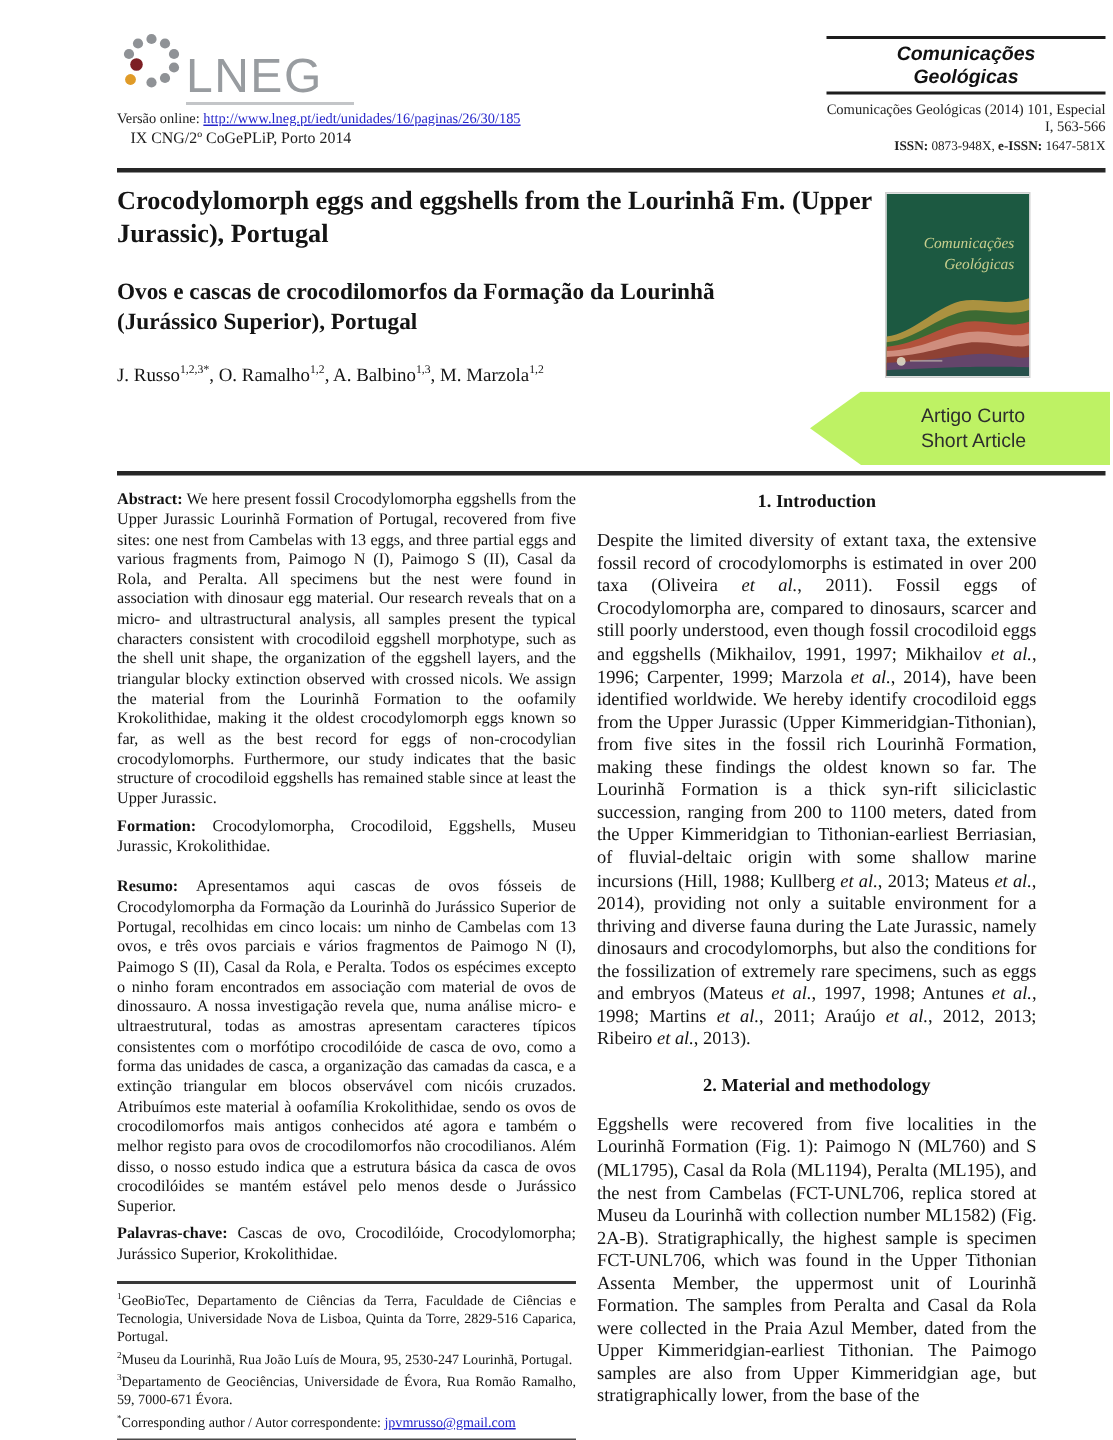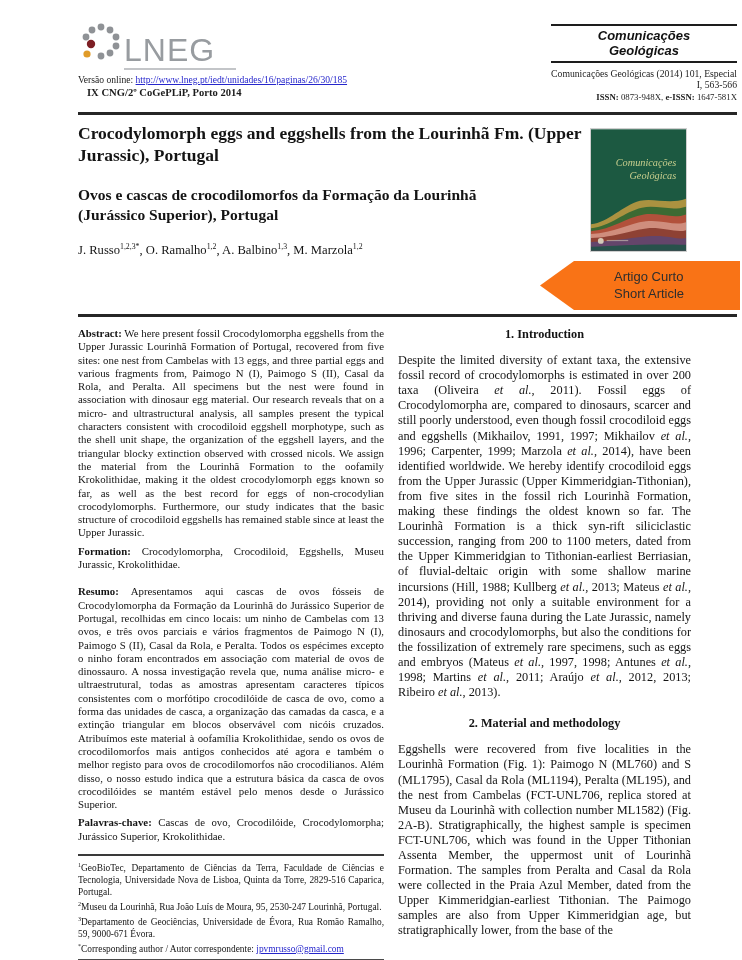--- a/index.html
+++ b/index.html
@@ -10,21 +10,21 @@
   }
 
   
   .masthead { position:absolute; top:24px; left:78px; width:659px; display:flex; justify-content:space-between; }
   .mast-left { width:380px; }
   .logo-row { display:flex; align-items:flex-end; height:46px; }
   .lneg-word { font-family:"Liberation Sans", sans-serif; font-size:32px; line-height:30px; color:#989ca0; letter-spacing:1px; }
   .lneg-tagline { width:112px; height:2px; background:#c3c5c8; margin-top:3px; }
   .version-line { font-size:9.6px; margin-top:4px; color:#222; }
   .version-line a { color:#2626cc; text-decoration:underline; }
-  .conference { font-size:10.6px; font-weight:bold; margin-top:2px; padding-left:9px; color:#1c1c1c; }
+  .conference { font-size:10.6px; font-weight:normal; margin-top:2px; padding-left:9px; color:#1c1c1c; }
   .mast-right { width:186px; text-align:right; }
   .journal-box { border-top:2.5px solid #1d1d1d; border-bottom:2.5px solid #1d1d1d; padding:2px 4px 3px;
     text-align:center; font-family:"Liberation Sans", sans-serif; font-style:italic; font-weight:bold;
     font-size:13px; line-height:15px; color:#111; }
   .citation { font-size:9.7px; margin-top:5px; color:#222; }
   .issn-line { font-size:8.8px; margin-top:2px; color:#222; }
   .issn-line b { font-weight:bold; }
 
   .hrule { position:absolute; left:78px; width:659px; height:3px; background:#262626; }
   .rule-top { top:112px; }
@@ -35,21 +35,21 @@
   .title-en { margin:0; font-size:17.5px; line-height:21.5px; font-weight:bold; max-width:505px; }
   .title-pt { margin:19px 0 0; font-size:15.5px; line-height:19.5px; font-weight:bold; max-width:445px; }
   .authors { margin-top:18px; font-size:12.6px; }
   .authors sup { font-size:0.62em; }
   .copyright { margin-top:39px; font-size:8.8px; color:#2a2a2a; }
 
   
   .cover { position:absolute; left:590px; top:128px; width:97px; height:124px; border:1px solid #cfcfcf; }
   .type-arrow {
     position:absolute; left:540px; top:261px; width:200px; height:49px;
-    background:#f97316; clip-path:polygon(0 50%, 17% 0, 100% 0, 100% 100%, 17% 100%);
+    background:#bef264; clip-path:polygon(0 50%, 17% 0, 100% 0, 100% 100%, 17% 100%);
     display:flex; flex-direction:column; justify-content:center; padding-left:74px;
     font-family:"Liberation Sans", sans-serif; font-size:13px; line-height:16.5px; color:#2e2e2e;
   }
 
   
   .columns { position:absolute; top:327px; left:78px; width:613px; display:flex; gap:14px; }
   .col-left  { width:306px; font-size:10.8px; line-height:13.3px; text-align:justify; }
   .col-right { width:293px; font-size:12.3px; line-height:15.1px; text-align:justify; }
   .col-left p, .col-right p { margin:0; }
   .lbl { font-weight:bold; }
@@ -150,21 +150,21 @@
     <div class="col-left">
       <p><span class="lbl">Abstract:</span><span> We here present fossil Crocodylomorpha eggshells from the Upper Jurassic Lourinhã Formation of Portugal, recovered from five sites: one nest from Cambelas with 13 eggs, and three partial eggs and various fragments from, Paimogo N (I), Paimogo S (II), Casal da Rola, and Peralta. All specimens but the nest were found in association with dinosaur egg material. Our research reveals that on a micro- and ultrastructural analysis, all samples present the typical characters consistent with crocodiloid eggshell morphotype, such as the shell unit shape, the organization of the eggshell layers, and the triangular blocky extinction observed with crossed nicols. We assign the material from the Lourinhã Formation to the oofamily Krokolithidae, making it the oldest crocodylomorph eggs known so far, as well as the best record for eggs of non-crocodylian crocodylomorphs. Furthermore, our study indicates that the basic structure of crocodiloid eggshells has remained stable since at least the Upper Jurassic.</span></p>
       <p class="kw-par"><span class="lbl">Formation:</span><span> Crocodylomorpha, Crocodiloid, Eggshells, Museu Jurassic, Krokolithidae.</span></p>
       <p class="resumo-par"><span class="lbl">Resumo:</span><span> Apresentamos aqui cascas de ovos fósseis de Crocodylomorpha da Formação da Lourinhã do Jurássico Superior de Portugal, recolhidas em cinco locais: um ninho de Cambelas com 13 ovos, e três ovos parciais e vários fragmentos de Paimogo N (I), Paimogo S (II), Casal da Rola, e Peralta. Todos os espécimes excepto o ninho foram encontrados em associação com material de ovos de dinossauro. A nossa investigação revela que, numa análise micro- e ultraestrutural, todas as amostras apresentam caracteres típicos consistentes com o morfótipo crocodilóide de casca de ovo, como a forma das unidades de casca, a organização das camadas da casca, e a extinção triangular em blocos observável com nicóis cruzados. Atribuímos este material à oofamília Krokolithidae, sendo os ovos de crocodilomorfos mais antigos conhecidos até agora e também o melhor registo para ovos de crocodilomorfos não crocodilianos. Além disso, o nosso estudo indica que a estrutura básica da casca de ovos crocodilóides se mantém estável pelo menos desde o Jurássico Superior.</span></p>
       <p class="kw-par"><span class="lbl">Palavras-chave:</span><span> Cascas de ovo, Crocodilóide, Crocodylomorpha; Jurássico Superior, Krokolithidae.</span></p>
 
       <div class="fn-rule"></div>
       <div class="footnotes">
         <div><sup>1</sup><span>GeoBioTec, Departamento de Ciências da Terra, Faculdade de Ciências e Tecnologia, Universidade Nova de Lisboa, Quinta da Torre, 2829-516 Caparica, Portugal.</span></div>
         <div><sup>2</sup><span>Museu da Lourinhã, Rua João Luís de Moura, 95, 2530-247 Lourinhã, Portugal.</span></div>
-        <div><sup>3</sup><span>Departamento de Geociências, Universidade de Évora, Rua Romão Ramalho, 59, 9000-671 Évora.</span></div>
+        <div><sup>3</sup><span>Departamento de Geociências, Universidade de Évora, Rua Romão Ramalho, 59, 7000-671 Évora.</span></div>
         <div><sup>*</sup><span>Corresponding author / Autor correspondente: </span><a href="#">jpvmrusso@gmail.com</a></div>
       </div>
       <div class="end-rule"></div>
     </div>
 
     <div class="col-right">
       <h3 class="sec-heading">1. Introduction</h3>
       <p><span>Despite the limited diversity of extant taxa, the extensive fossil record of crocodylomorphs is estimated in over 200 taxa (Oliveira </span><i>et al.</i><span>, 2011). Fossil eggs of Crocodylomorpha are, compared to dinosaurs, scarcer and still poorly understood, even though fossil crocodiloid eggs and eggshells (Mikhailov, 1991, 1997; Mikhailov </span><i>et al.</i><span>, 1996; Carpenter, 1999; Marzola </span><i>et al.</i><span>, 2014), have been identified worldwide. We hereby identify crocodiloid eggs from the Upper Jurassic (Upper Kimmeridgian-Tithonian), from five sites in the fossil rich Lourinhã Formation, making these findings the oldest known so far. The Lourinhã Formation is a thick syn-rift siliciclastic succession, ranging from 200 to 1100 meters, dated from the Upper Kimmeridgian to Tithonian-earliest Berriasian, of fluvial-deltaic origin with some shallow marine incursions (Hill, 1988; Kullberg </span><i>et al.</i><span>, 2013; Mateus </span><i>et al.</i><span>, 2014), providing not only a suitable environment for a thriving and diverse fauna during the Late Jurassic, namely dinosaurs and crocodylomorphs, but also the conditions for the fossilization of extremely rare specimens, such as eggs and embryos (Mateus </span><i>et al.</i><span>, 1997, 1998; Antunes </span><i>et al.</i><span>, 1998; Martins </span><i>et al.</i><span>, 2011; Araújo </span><i>et al.</i><span>, 2012, 2013; Ribeiro </span><i>et al.</i><span>, 2013).</span></p>
       <h3 class="sec-heading second">2. Material and methodology</h3>
       <p>Eggshells were recovered from five localities in the Lourinhã Formation (Fig. 1): Paimogo N (ML760) and S (ML1795), Casal da Rola (ML1194), Peralta (ML195), and the nest from Cambelas (FCT-UNL706, replica stored at Museu da Lourinhã with collection number ML1582) (Fig. 2A-B). Stratigraphically, the highest sample is specimen FCT-UNL706, which was found in the Upper Tithonian Assenta Member, the uppermost unit of Lourinhã Formation. The samples from Peralta and Casal da Rola were collected in the Praia Azul Member, dated from the Upper Kimmeridgian-earliest Tithonian. The Paimogo samples are also from Upper Kimmeridgian age, but stratigraphically lower, from the base of the</p>

